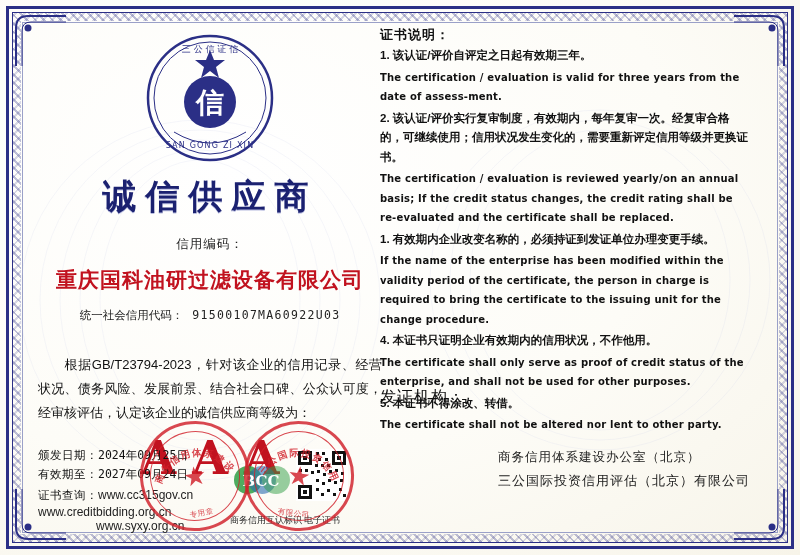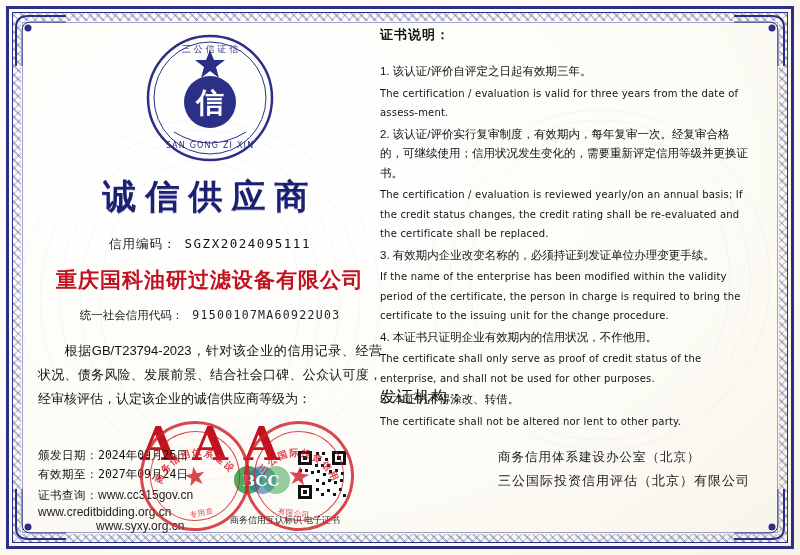--- a/index.html
+++ b/index.html
@@ -97,21 +97,21 @@
     margin-top:13px;text-align:center;
     font-family:"DejaVu Serif", serif;
     font-weight:bold;font-size:21px;color:#c1121f;
     letter-spacing:1px;
   }
   .uscc{
     margin-top:14px;text-align:center;font-size:11.5px;color:#222;
   }
   .uscc .val{font-family:"DejaVu Sans Mono", monospace;letter-spacing:1.3px;margin-left:6px;}
   .body-cn{
-    margin-top:16px;
+    margin-top:30px;
     font-size:13px;line-height:24px;color:#111;
     text-align:justify;
     padding:0 8px;
   }
   .body-cn .indent{display:inline-block;width:26px}
   .grade{
     margin-top:6px;text-align:center;
     font-family:"DejaVu Serif", serif;
     font-weight:bold;
     font-size:46px;letter-spacing:16px;
@@ -140,22 +140,22 @@
   .qr-label{
     position:absolute;left:290px;bottom:28px;width:64px;text-align:center;
     font-size:9px;color:#222;
   }
 
   
   .notes-title{
     font-size:13px;color:#111;font-weight:bold;letter-spacing:1px;
   }
   .notes{
-    margin-top:18px;
-    font-size:11px;line-height:19.5px;color:#111;
+    margin-top:2px;
+    font-size:11px;line-height:19.5px;color:#111;font-weight:bold;
   }
   .notes .cn{font-size:11.5px;}
   .notes .en{font-family:"DejaVu Sans", sans-serif;font-size:10px;letter-spacing:.2px;}
   .notes p{margin:0 0 2px 0;}
 
   .issuer{
     position:absolute;left:0;bottom:118px;font-size:16px;color:#111;letter-spacing:1px;
   }
   .org-line1{
     position:absolute;left:118px;bottom:60px;font-size:12.5px;color:#1a1a1a;letter-spacing:1px;
@@ -248,21 +248,20 @@
         <text x="66" y="80" text-anchor="middle" font-size="28" fill="#ffffff" font-family="DejaVu Serif, serif" font-weight="bold">信</text>
         <path d="M30 100 Q66 122 102 100" fill="none" stroke="#2b2f86" stroke-width="1"></path>
         <text x="66" y="116" text-anchor="middle" font-size="8" fill="#2b2f86" letter-spacing="1.2" font-family="DejaVu Sans, sans-serif">SAN GONG ZI XIN</text>
       </svg>
     </div>
 
     <div class="title-cn">诚信供应商</div>
 
     <div class="row-line">
       <span class="lbl">信用编码：</span>
-      <span class="val">SGZX2024095111</span>
     </div>
 
     <div class="company">重庆国科油研过滤设备有限公司</div>
 
     <div class="uscc">
       <span>统一社会信用代码：</span>
       <span class="val">91500107MA60922U03</span>
     </div>
 
     <div class="body-cn"><span class="indent"></span><span>根据GB/T23794-2023，针对该企业的信用记录、经营状况、债务风险、发展前景、结合社会口碑、公众认可度，经审核评估，认定该企业的诚信供应商等级为：</span></div>
@@ -339,21 +338,21 @@
   <div class="qr-label">电子证书</div>
 
   <div class="right-col">
     <div class="notes-title">证书说明：</div>
 
     <div class="notes">
       <p class="cn">1. 该认证/评价自评定之日起有效期三年。</p>
       <p class="en">The certification / evaluation is valid for three years from the date of assess-ment.</p>
       <p class="cn">2. 该认证/评价实行复审制度，有效期内，每年复审一次。经复审合格的，可继续使用；信用状况发生变化的，需要重新评定信用等级并更换证书。</p>
       <p class="en">The certification / evaluation is reviewed yearly/on an annual basis; If the credit status changes, the credit rating shall be re-evaluated and the certificate shall be replaced.</p>
-      <p class="cn">3. 有效期内企业改变名称的，必须持证到发证单位办理变更手续。</p>
+      <p class="cn">1. 有效期内企业改变名称的，必须持证到发证单位办理变更手续。</p>
       <p class="en">If the name of the enterprise has been modified within the validity period of the certificate, the person in charge is required to bring the certificate to the issuing unit for the change procedure.</p>
       <p class="cn">4. 本证书只证明企业有效期内的信用状况，不作他用。</p>
       <p class="en">The certificate shall only serve as proof of credit status of the enterprise, and shall not be used for other purposes.</p>
       <p class="cn">5. 本证书不得涂改、转借。</p>
       <p class="en">The certificate shall not be altered nor lent to other party.</p>
     </div>
 
     <div class="issuer">发证机构：</div>
     <div class="org-line1">商务信用体系建设办公室（北京）</div>
     <div class="org-line2">三公国际投资信用评估（北京）有限公司</div>

